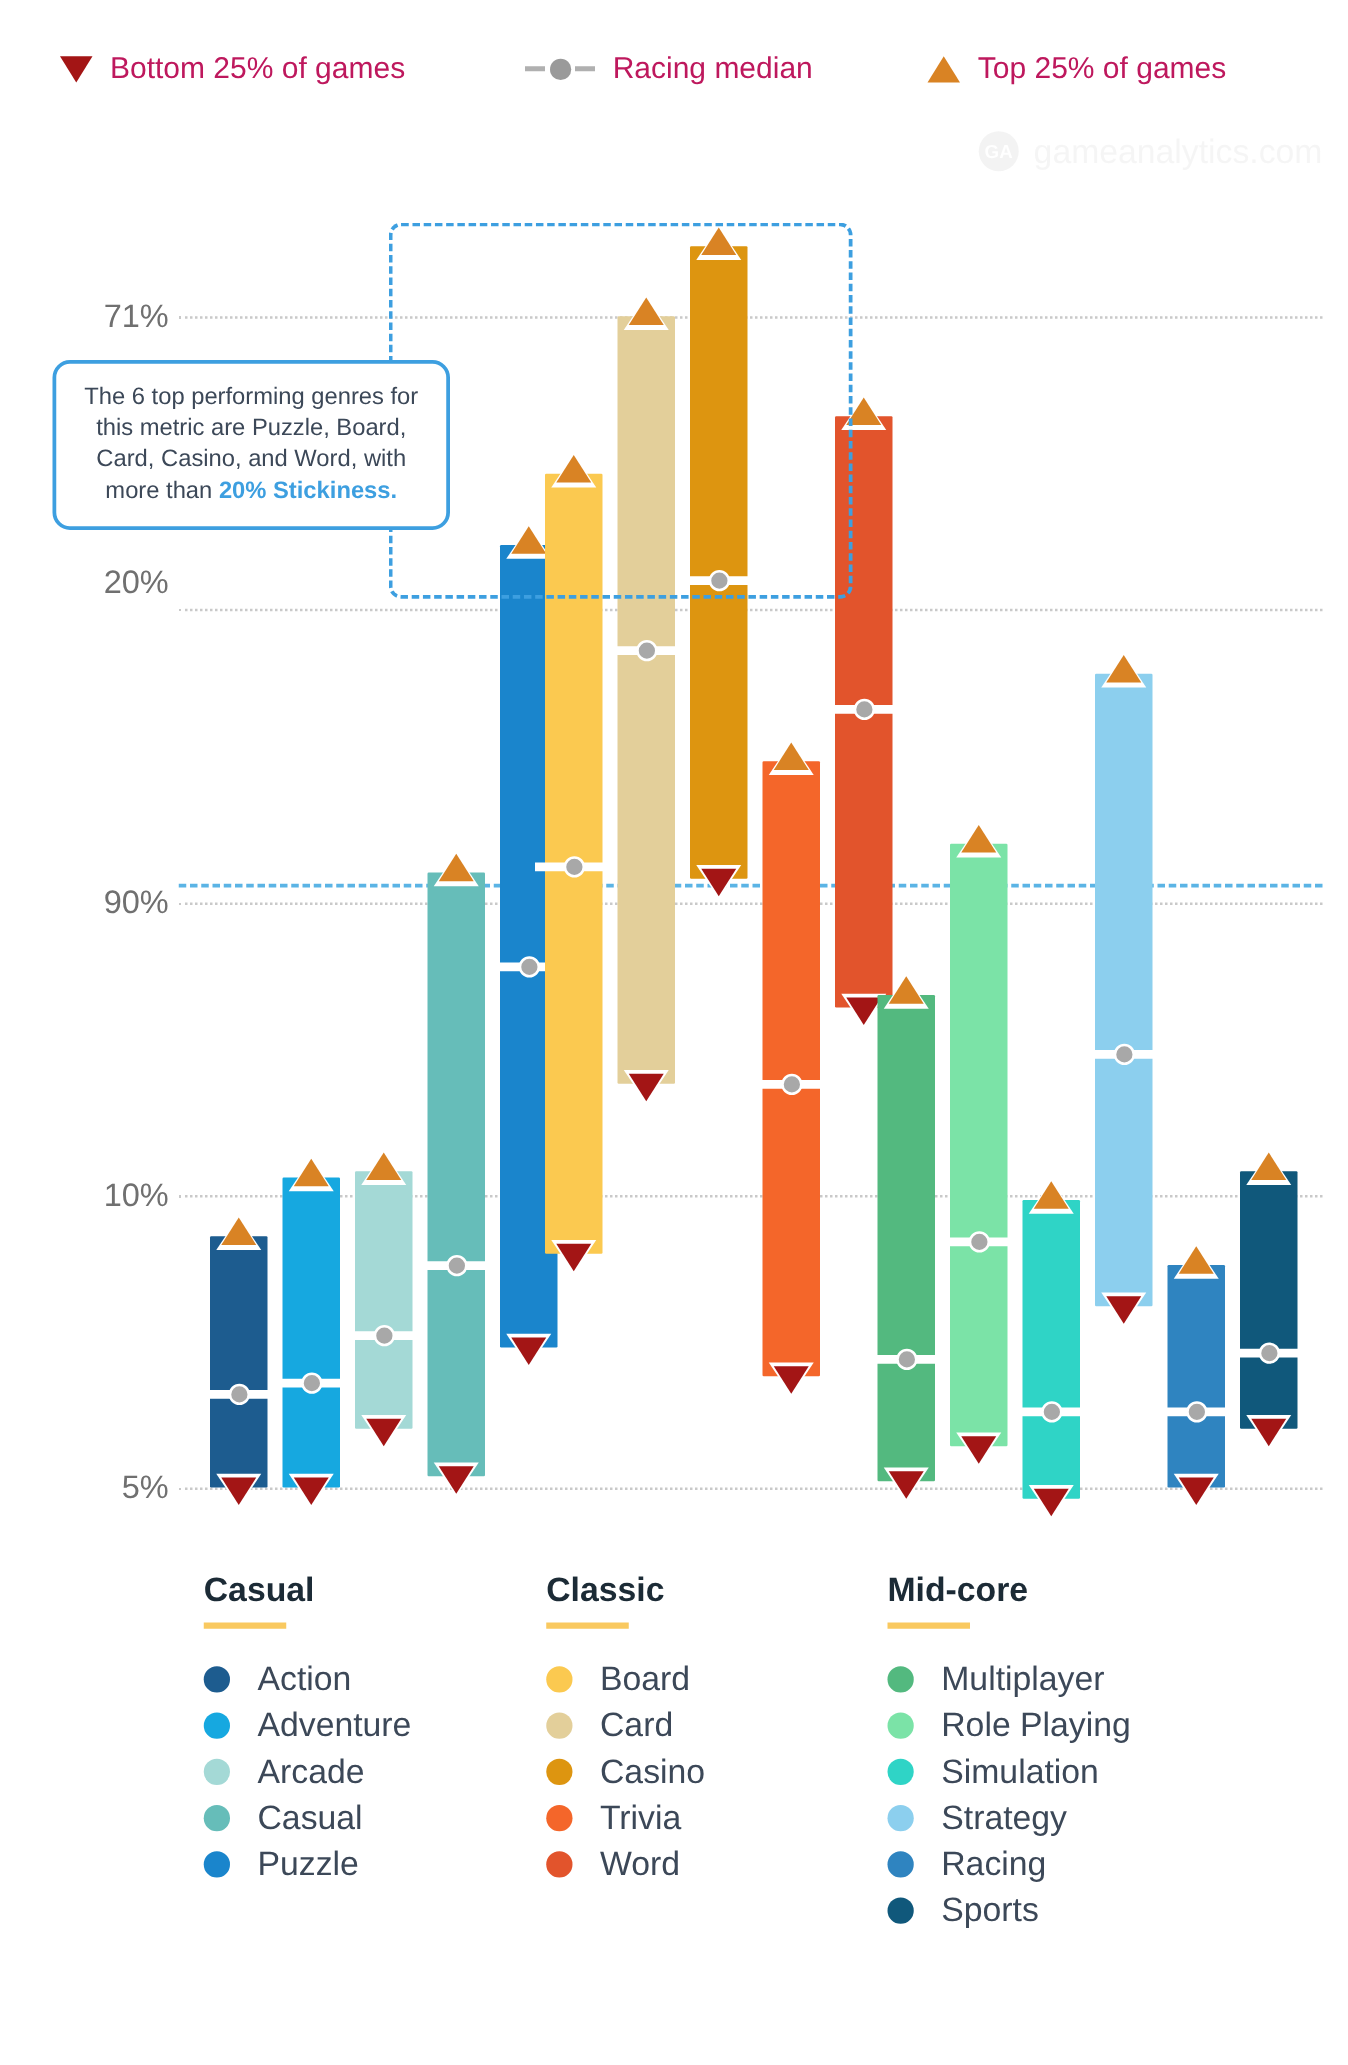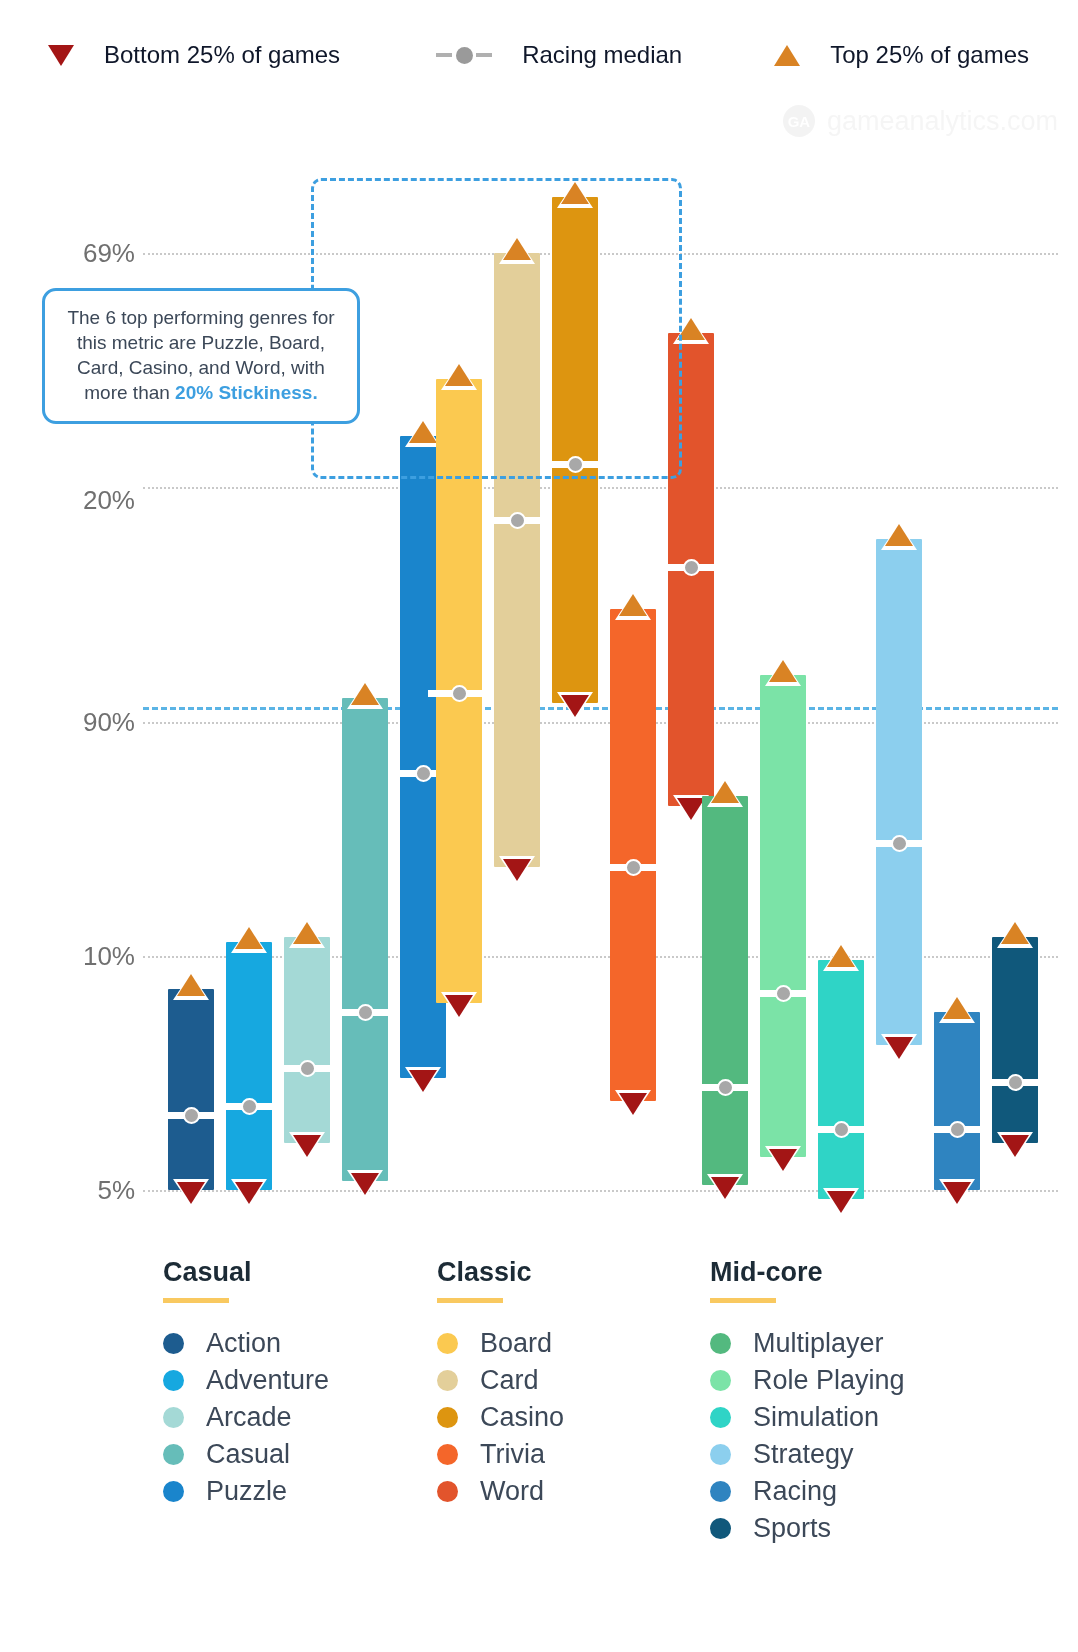--- a/index.html
+++ b/index.html
@@ -12,21 +12,21 @@
 
   
   #top-legend{
     position:absolute; left:0; top:30px; width:1078px; height:50px;
     display:flex; align-items:center;
   }
   .tl-item{display:flex;align-items:center;}
   .tl-item.i0{margin-left:48px;}
   .tl-item.i1{margin-left:96px;}
   .tl-item.i2{margin-left:92px;}
-  .tl-label{font-size:24px;color:#0f172a;margin-left:30px;white-space:nowrap;}
+  .tl-label{font-size:24px;color:#be185d;margin-left:14px;white-space:nowrap;}
   .tri-down{width:0;height:0;border-left:13px solid transparent;border-right:13px solid transparent;border-top:21px solid #a31515;}
   .tri-up{width:0;height:0;border-left:13px solid transparent;border-right:13px solid transparent;border-bottom:21px solid #d98324;}
   .median-mark{position:relative;width:56px;height:18px;display:flex;align-items:center;justify-content:center;}
   .median-mark:before,.median-mark:after{content:"";position:absolute;top:50%;width:16px;height:4px;background:#b0b0b0;margin-top:-2px;}
   .median-mark:before{left:0;} .median-mark:after{right:0;}
   .median-dot{width:17px;height:17px;border-radius:50%;background:#9a9a9a;z-index:2;}
 
   
   #plot{position:absolute;left:0;top:100px;width:1078px;height:1130px;}
   #plot-inner{position:absolute;left:0;top:0;width:1078px;height:1130px;}
@@ -94,23 +94,23 @@
 </div>
 
 <div id="watermark">
   <span id="wm-badge">GA</span>
   <span id="wm-text">gameanalytics.com</span>
 </div>
 
 <div id="plot">
   <div id="plot-inner">
       <div class="gridline" style="top: 153px;"></div>
-      <div class="axis-label" style="top: 153px;">69%</div>
+      <div class="axis-label" style="top: 153px;">71%</div>
       <div class="gridline" style="top: 387.25px;"></div>
-      <div class="axis-label" style="top: 400px; text-align: right;">20%</div>
+      <div class="axis-label" style="top: 366px; text-align: right;">20%</div>
       <div class="gridline" style="top: 621.5px;"></div>
       <div class="axis-label" style="top: 621.5px;">90%</div>
       <div class="gridline" style="top: 855.75px;"></div>
       <div class="axis-label" style="top: 855.75px;">10%</div>
       <div class="gridline" style="top: 1090px;"></div>
       <div class="axis-label" style="top: 1090px;">5%</div>
       <div class="hl-line" style="top: 607.445px; border-top-color: rgb(91, 180, 229);"></div>
       <div class="bar" title="Action" style="left: 168px; top: 888.545px; width: 46px; height: 201.455px; background: rgb(29, 92, 143);"></div>
       <div class="med" style="left: 160px; width: 62px; top: 1012.04px;">
         <span class="dot"></span>

